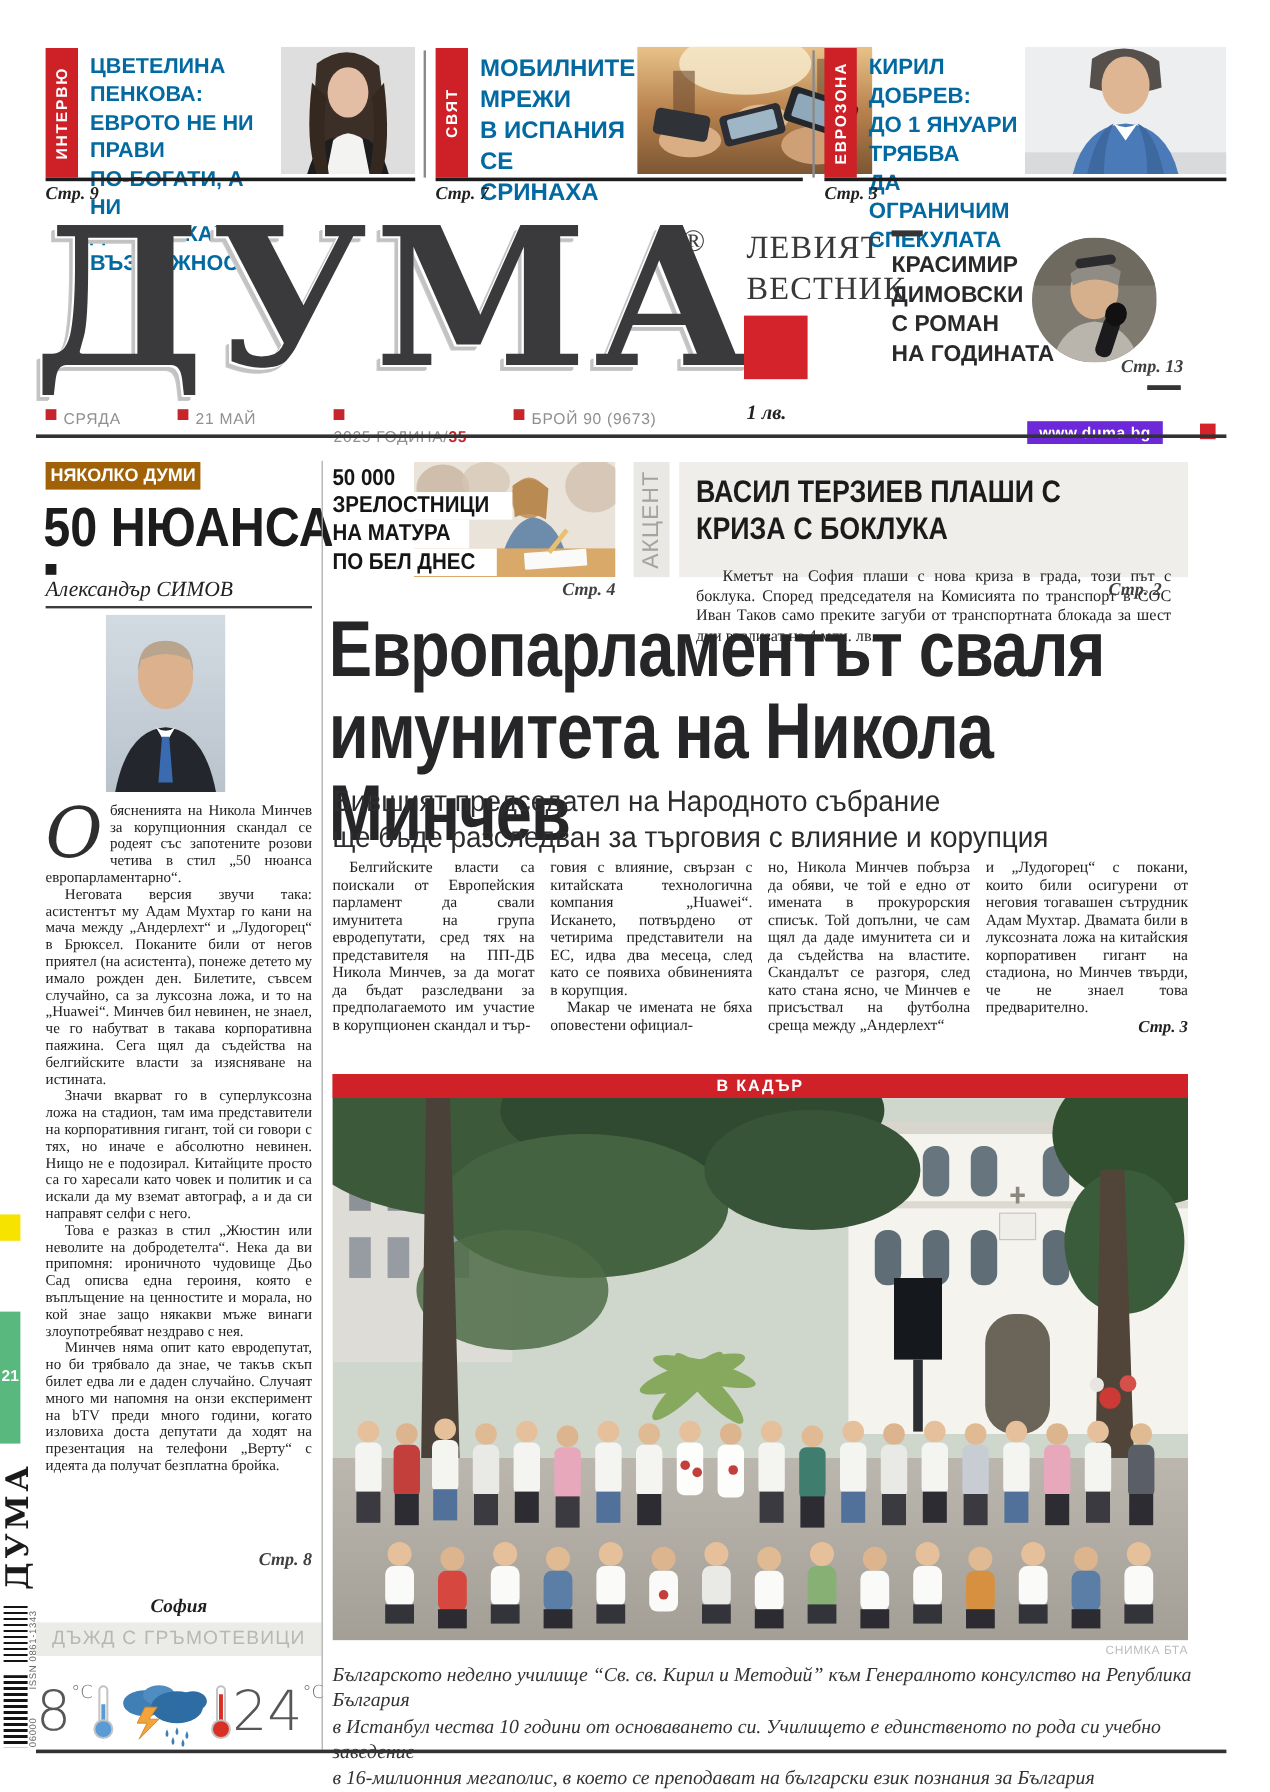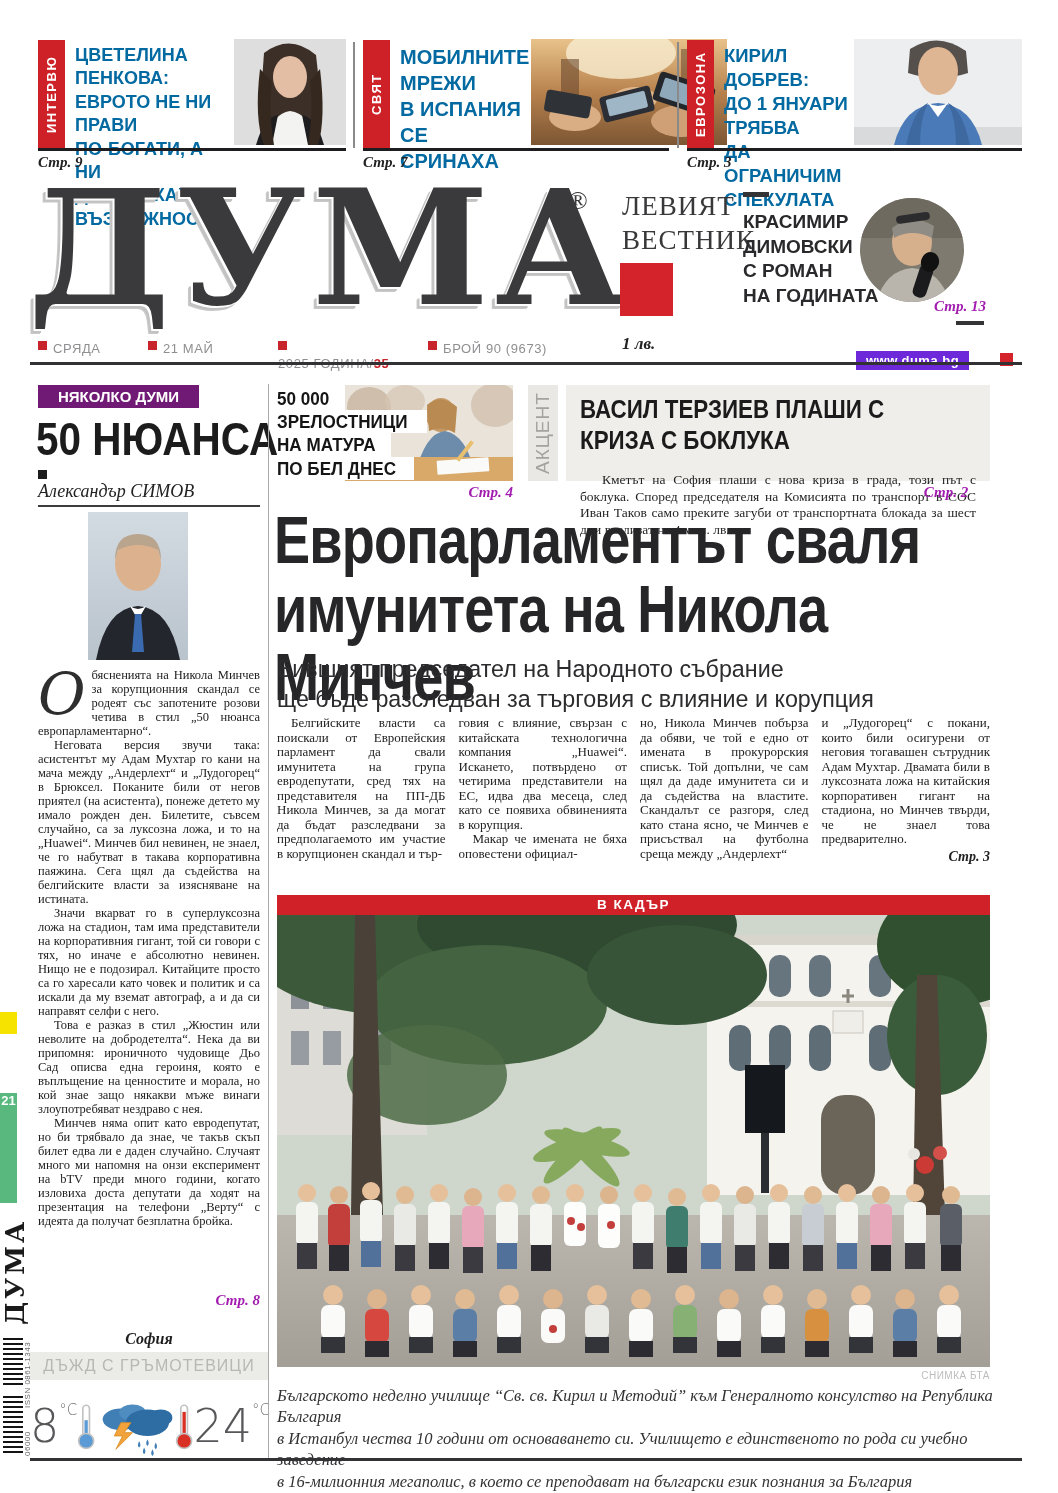--- a/index.html
+++ b/index.html
@@ -22,32 +22,32 @@
   .teaser-rule{position:absolute;height:3px;background:#1d1d1f;top:148px;}
   .teaser-page{position:absolute;top:154px;text-align:left;font-style:italic;font-weight:bold;font-size:15px;color:#222;}
   .vdiv{position:absolute;top:42px;width:2px;height:106px;background:#8a8a8a;}
 
   
   .duma-title{font-family:"DejaVu Serif","Liberation Serif",serif;font-weight:800;font-size:160px;line-height:1;
       color:#3a3a3c;letter-spacing:6px;
       text-shadow:-2px 2px 0 #fff,-4px 4px 0 #c2c2c2,-5px 5px 0 #c9c9c9;}
   .slogan{font-size:27px;line-height:1.25;letter-spacing:1px;color:#38383a;white-space:pre-line;}
   .promo-title{font-weight:800;font-size:19px;line-height:1.3;color:#29292b;white-space:pre-line;}
-  .pg-italic{font-style:italic;font-weight:bold;font-size:15px;color:#a21caf;}
+  .pg-italic{font-style:italic;font-weight:bold;font-size:15px;color:#404040;}
   .site-box{background:#6d28d9;color:#fff;font-weight:bold;font-size:13px;letter-spacing:.5px;
       padding:2px 10px;}
 
   
   .dl-item{position:absolute;top:341px;font-size:13px;letter-spacing:.6px;color:#8f8f91;
       font-family:"Liberation Sans","DejaVu Sans",sans-serif;display:flex;align-items:flex-start;gap:6px;}
   .redsq{width:9px;height:9px;background:#c8242b;display:inline-block;}
   .dl-red{color:#c8242b;font-weight:bold;}
 
   
-  .op-label{background:#701a75;color:#fff;font-weight:bold;font-size:15px;padding:3px 20px;display:inline-block;}
+  .op-label{background:#a16207;color:#fff;font-weight:bold;font-size:15px;padding:3px 4px;display:inline-block;}
   .op-headline{font-weight:800;font-size:46px;color:#1c1c1c;line-height:1;}
   .op-author{font-style:italic;font-size:18px;color:#222;}
   .op-body{font-size:12.5px;line-height:1.12;text-align:justify;color:#222;}
   .op-body p{margin:0;text-indent:16px;}
   .op-body p.first{text-indent:0;}
   .dropcap{float:left;font-size:58px;line-height:.78;font-style:italic;padding:4px 6px 0 0;color:#2e2e2e;
       font-family:"DejaVu Serif","Liberation Serif",serif;}
 
   
   .matura-line{display:table;background:#fff;font-family:"Liberation Sans","DejaVu Sans",sans-serif;
@@ -82,21 +82,21 @@
 
   
   .w-city{font-weight:bold;font-style:italic;font-size:16px;text-align:center;}
   .w-cond{background:#ebebe8;color:#b7b7b4;font-family:"Liberation Sans","DejaVu Sans",sans-serif;
       font-size:16px;letter-spacing:1px;text-align:center;line-height:28px;height:28px;}
   .w-temp{font-family:"DejaVu Sans","Liberation Sans",sans-serif;font-weight:300;font-size:46px;color:#57575a;line-height:1;}
   .w-deg{font-size:15px;vertical-align:top;color:#707073;}
 
   
   .rail-green{background:#58b87e;color:#fff;font-family:"Liberation Sans","DejaVu Sans",sans-serif;
-      font-weight:bold;font-size:13px;display:flex;align-items:flex-start;justify-content:center;padding-bottom:4px;box-sizing:border-box;}
+      font-weight:bold;font-size:13px;display:flex;align-items:center;justify-content:center;padding-bottom:4px;box-sizing:border-box;}
   .rail-duma{writing-mode:vertical-rl;transform:rotate(180deg);font-family:"DejaVu Serif","Liberation Serif",serif;
       font-weight:800;font-size:26px;letter-spacing:3px;color:#1a1a1a;}
   .rail-small{writing-mode:vertical-rl;transform:rotate(180deg);font-size:8px;color:#6a6a6a;
       font-family:"Liberation Sans","DejaVu Sans",sans-serif;letter-spacing:.5px;}
   .barcode{background:repeating-linear-gradient(180deg,#141414 0 2px,#fff 2px 5px);}
   .rule-dark{background:#323234;}
 </style>
 </head>
 <body>
 

